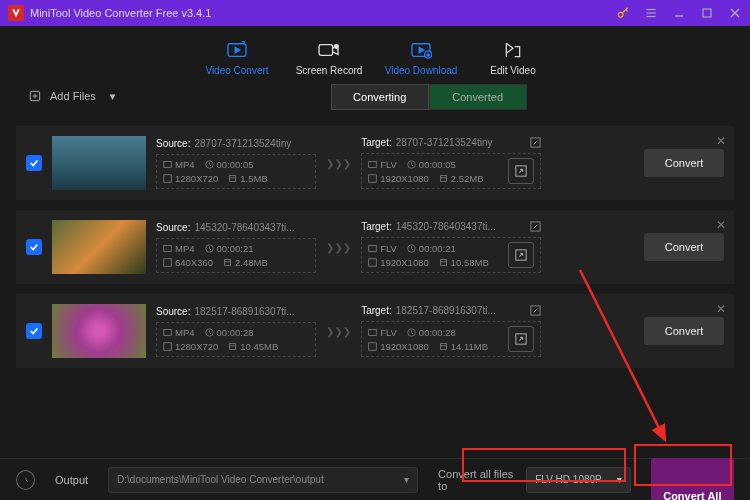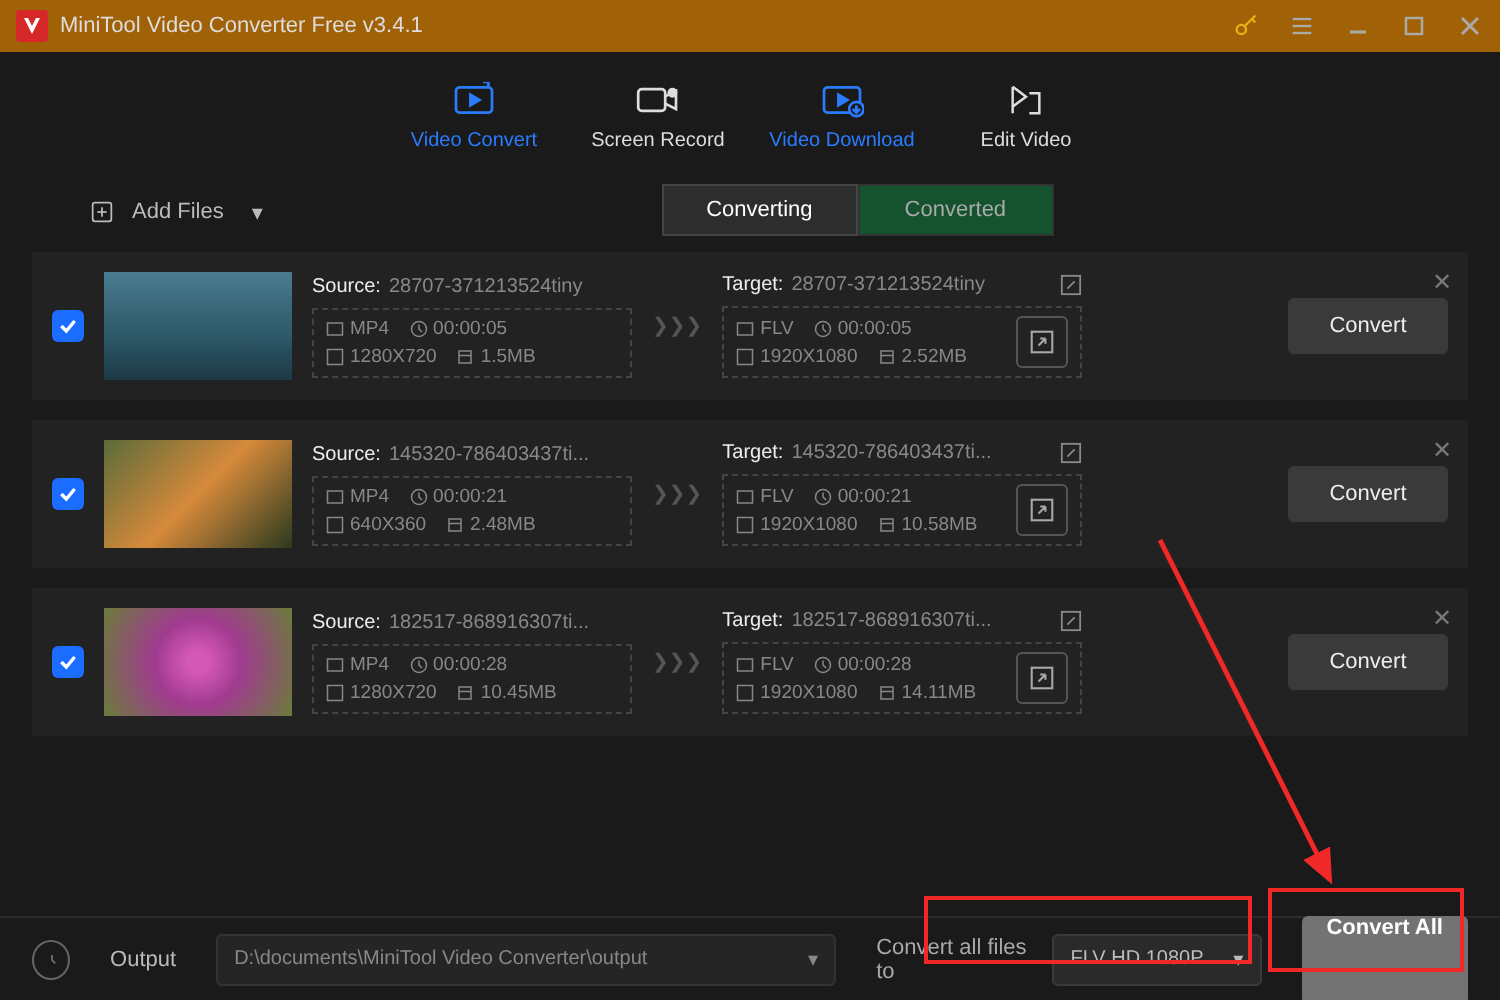--- a/index.html
+++ b/index.html
@@ -1,29 +1,29 @@
 <!DOCTYPE html>
 <html><head>
 <meta charset="utf-8">
 <style>
 *{margin:0;padding:0;box-sizing:border-box;font-family:Arial,sans-serif}
 body{background:#1a1a1a;color:#aaa;width:750px;height:500px;overflow:hidden;position:relative;font-size:11px}
-.titlebar{height:26px;display:flex;align-items:center;padding:0 8px;background:#a16207}
+.titlebar{height:26px;display:flex;align-items:center;padding:0 8px;background:#6d28d9}
 .logo{width:16px;height:16px;background:#d62828;border-radius:2px;display:flex;align-items:center;justify-content:center;margin-right:6px}
 .logo svg{width:10px;height:10px}
 .title{color:#ddd;font-size:11px}
 .titlebar-actions{margin-left:auto;display:flex;gap:14px;align-items:center}
 .tb-icon{width:14px;height:14px;color:#aaa;cursor:pointer;display:flex;align-items:center;justify-content:center}
 .tb-icon.gold{color:#e8b014}
 .tabs{display:flex;justify-content:center;height:54px;margin-top:4px}
 .tab{width:92px;display:flex;flex-direction:column;align-items:center;justify-content:center;gap:4px;cursor:pointer;color:#ddd}
 .tab.active{color:#2a7cff}
 .tab .ticon{height:22px;display:flex;align-items:center}
 .tab .tlabel{font-size:10px}
-.toolbar{height:34px;display:flex;align-items:flex-end;padding:0 36px;gap:4px}
+.toolbar{height:34px;display:flex;align-items:flex-start;padding:0 20px;gap:4px}
 .addfiles{display:flex;align-items:center;gap:8px;cursor:pointer;padding:5px 8px;color:#bbb}
 .addfiles .chev{margin-left:6px}
 .subtabs{margin:0 auto;display:flex}
 .subtab{width:98px;height:26px;display:flex;align-items:center;justify-content:center;border:1px solid #333;background:#14532d;cursor:pointer}
 .subtab.active{background:#2d2d2d;color:#fff;border:1px solid #444}
 .list{padding:8px 16px 0;display:flex;flex-direction:column;gap:10px}
 .item{background:#222;padding:10px;display:flex;align-items:center;gap:10px;position:relative}
 .chk{width:16px;height:16px;background:#1a6dff;border-radius:3px;display:flex;align-items:center;justify-content:center;flex-shrink:0}
 .thumb{width:94px;height:54px;background:#333;flex-shrink:0;position:relative;overflow:hidden;display:flex;align-items:center;justify-content:center}
 .thumb.waterfall{background:linear-gradient(180deg,#4a7b8f 0%,#2d5868 60%,#1c3945 100%)}
@@ -43,21 +43,21 @@
 .dashbox2 .left{display:flex;flex-direction:column;gap:3px;flex:1}
 .expandbtn{width:26px;height:26px;border:1px solid #555;border-radius:3px;display:flex;align-items:center;justify-content:center;cursor:pointer}
 .convbtn{width:80px;height:28px;background:#3a3a3a;border-radius:3px;display:flex;align-items:center;justify-content:center;color:#eee;cursor:pointer;margin-left:auto}
 .closex{position:absolute;right:8px;top:8px;color:#777;cursor:pointer;font-size:12px}
 .footer{position:absolute;bottom:0;left:0;right:0;height:42px;background:#1a1a1a;border-top:1px solid #2b2b2b;display:flex;align-items:center;padding:0 16px;gap:20px}
 .clock{width:20px;height:20px;border:1.5px solid #666;border-radius:50%;display:flex;align-items:center;justify-content:center}
 .outlabel{color:#bbb}
 .outpath{flex:0 0 310px;height:26px;background:#252525;border:1px solid #333;border-radius:3px;display:flex;align-items:center;padding:0 8px;color:#888;font-size:10px;justify-content:space-between}
 .convallgrp{display:flex;align-items:center;gap:6px;margin-left:auto}
 .fmtsel{width:110px;height:26px;background:#2a2a2a;border:1px solid #3a3a3a;border-radius:3px;display:flex;align-items:center;padding:0 8px;color:#bbb;font-size:10px;justify-content:space-between}
-.convallbtn{width:88px;height:44px;background:#737373;border-radius:3px;display:flex;align-items:flex-start;justify-content:center;color:#fff;cursor:pointer;font-size:11px;font-weight:bold}
+.convallbtn{width:88px;height:44px;background:#701a75;border-radius:3px;display:flex;align-items:flex-end;justify-content:center;color:#fff;cursor:pointer;font-size:11px;font-weight:bold}
 .redbox{position:absolute;border:2px solid #f02828;pointer-events:none}
 .arrow-svg{position:absolute;pointer-events:none}
 </style>
 </head>
 <body>
 
 <div class="titlebar">
   <div class="logo">
       <svg viewBox="0 0 10 10">
         <path d="M1 1 L5 9 L9 1 L7 1 L5 5 L3 1 Z" fill="#fff"></path>

